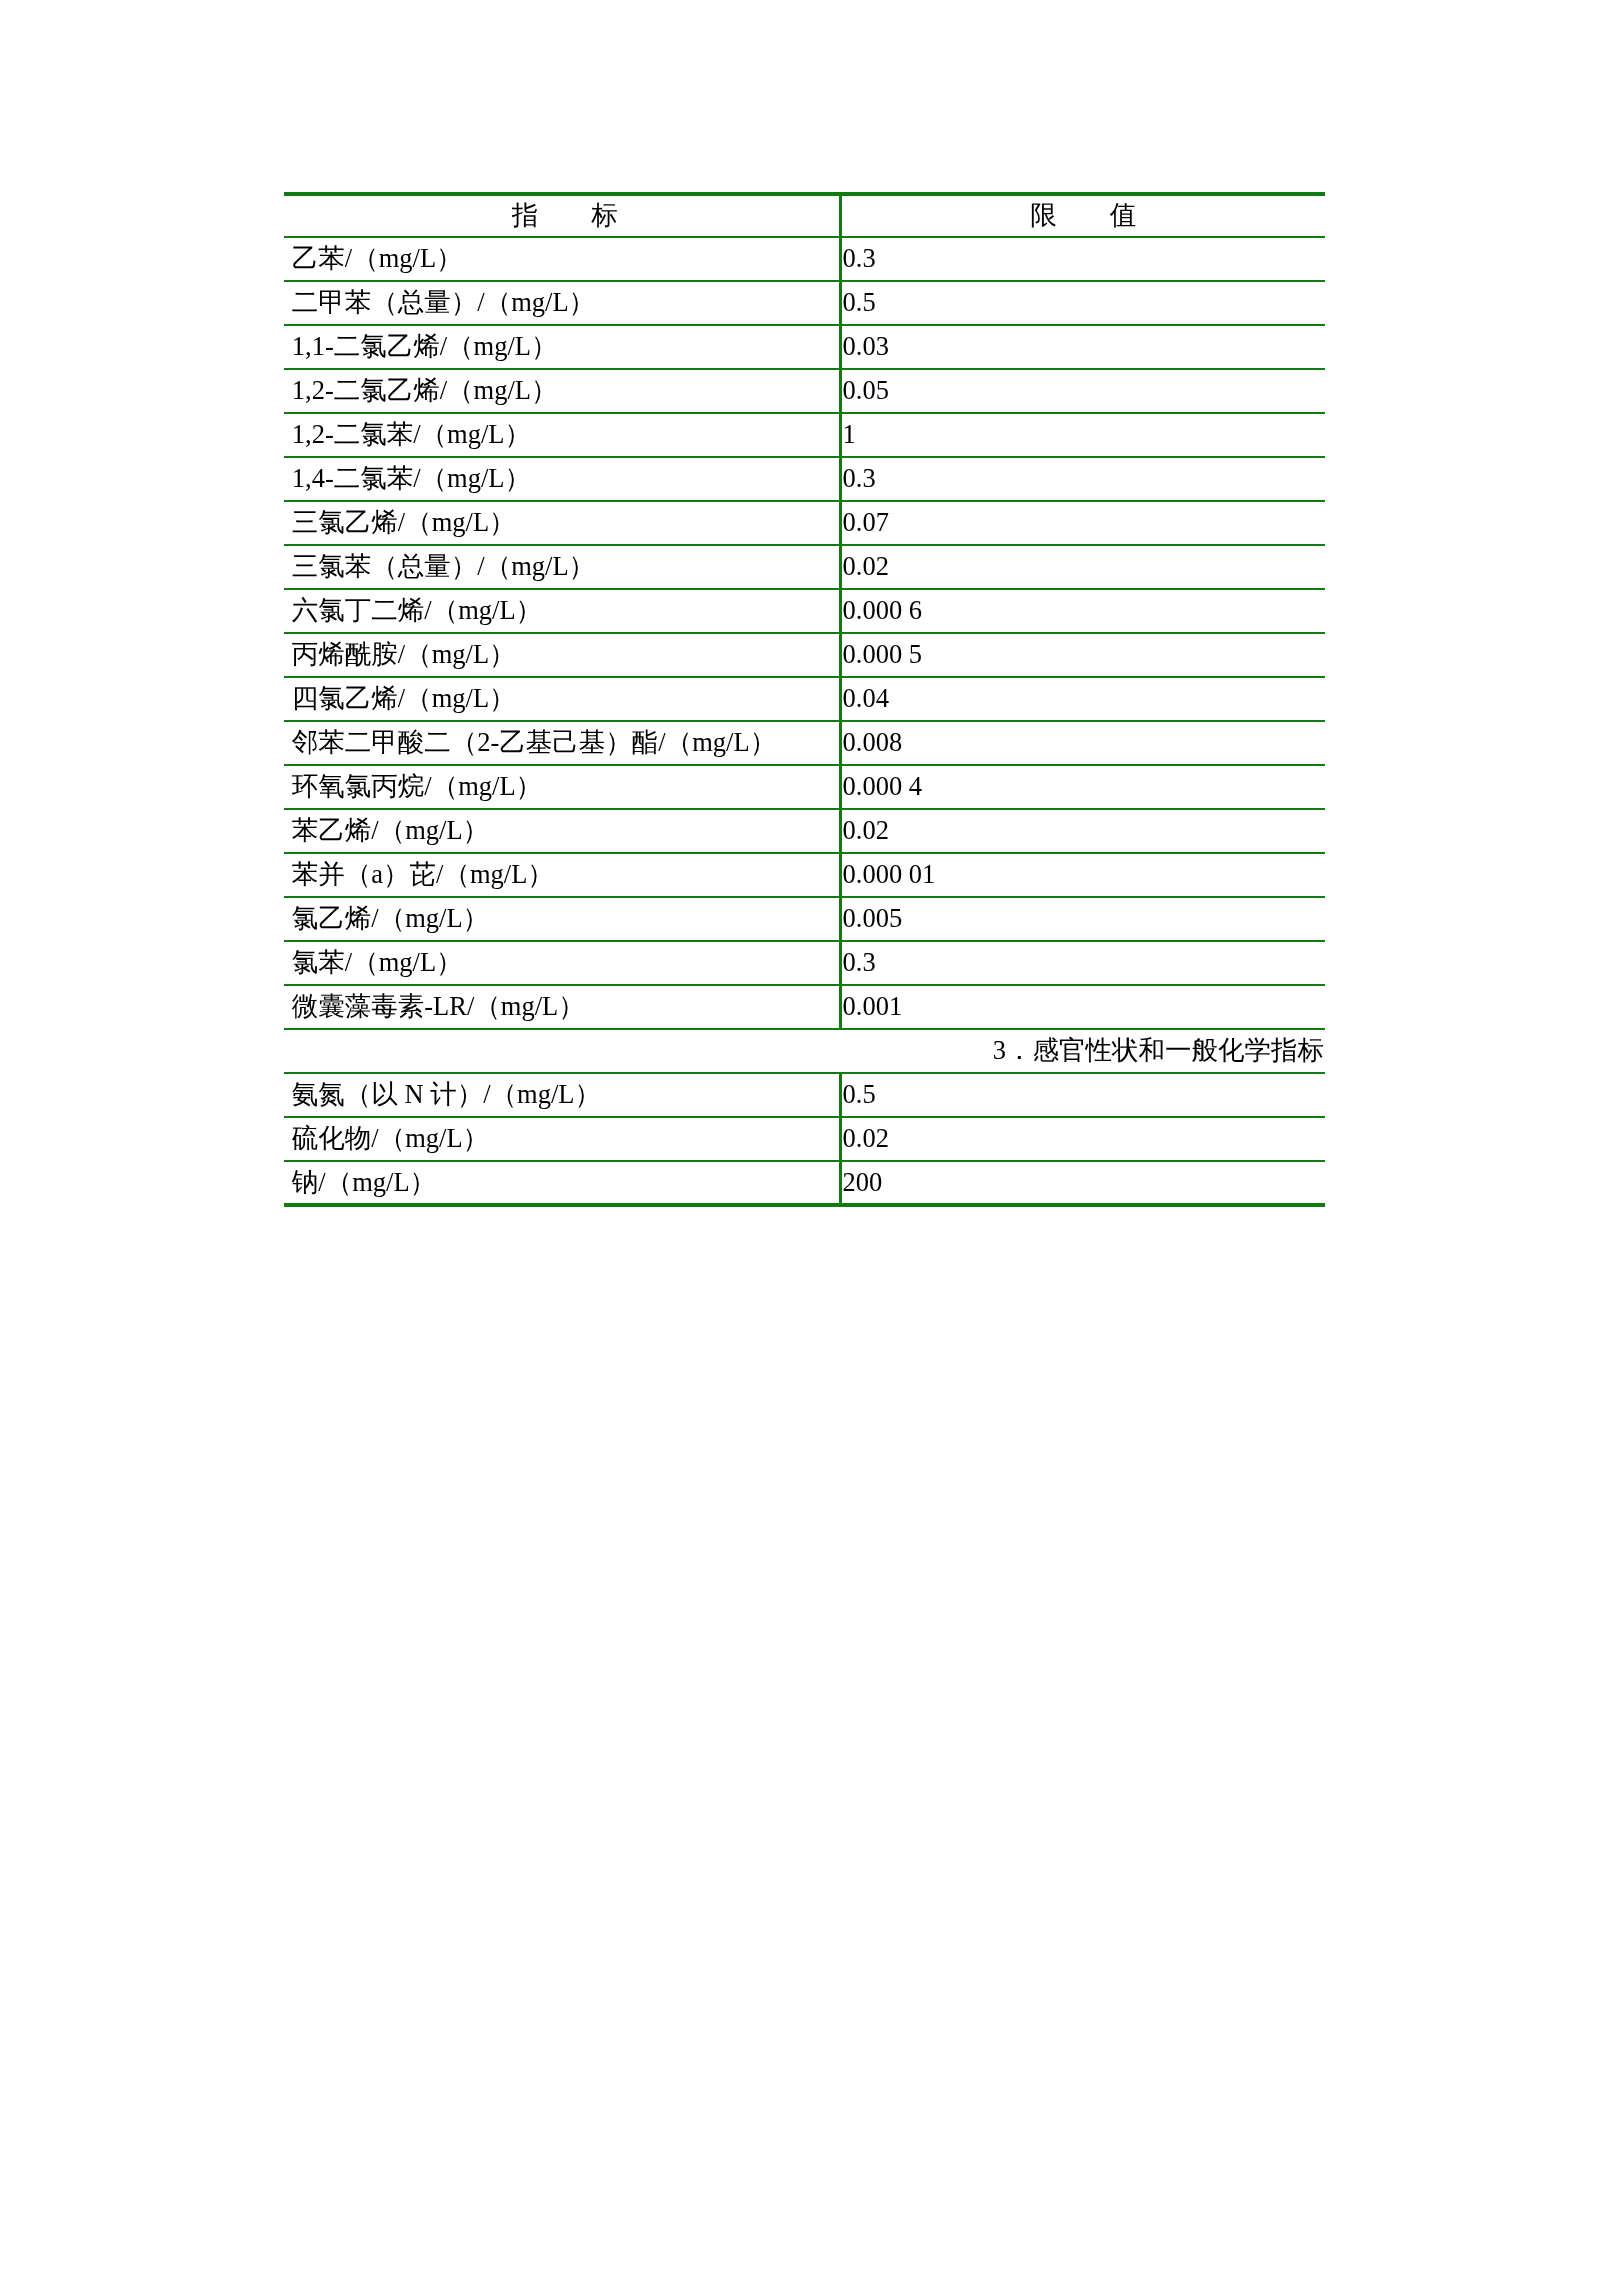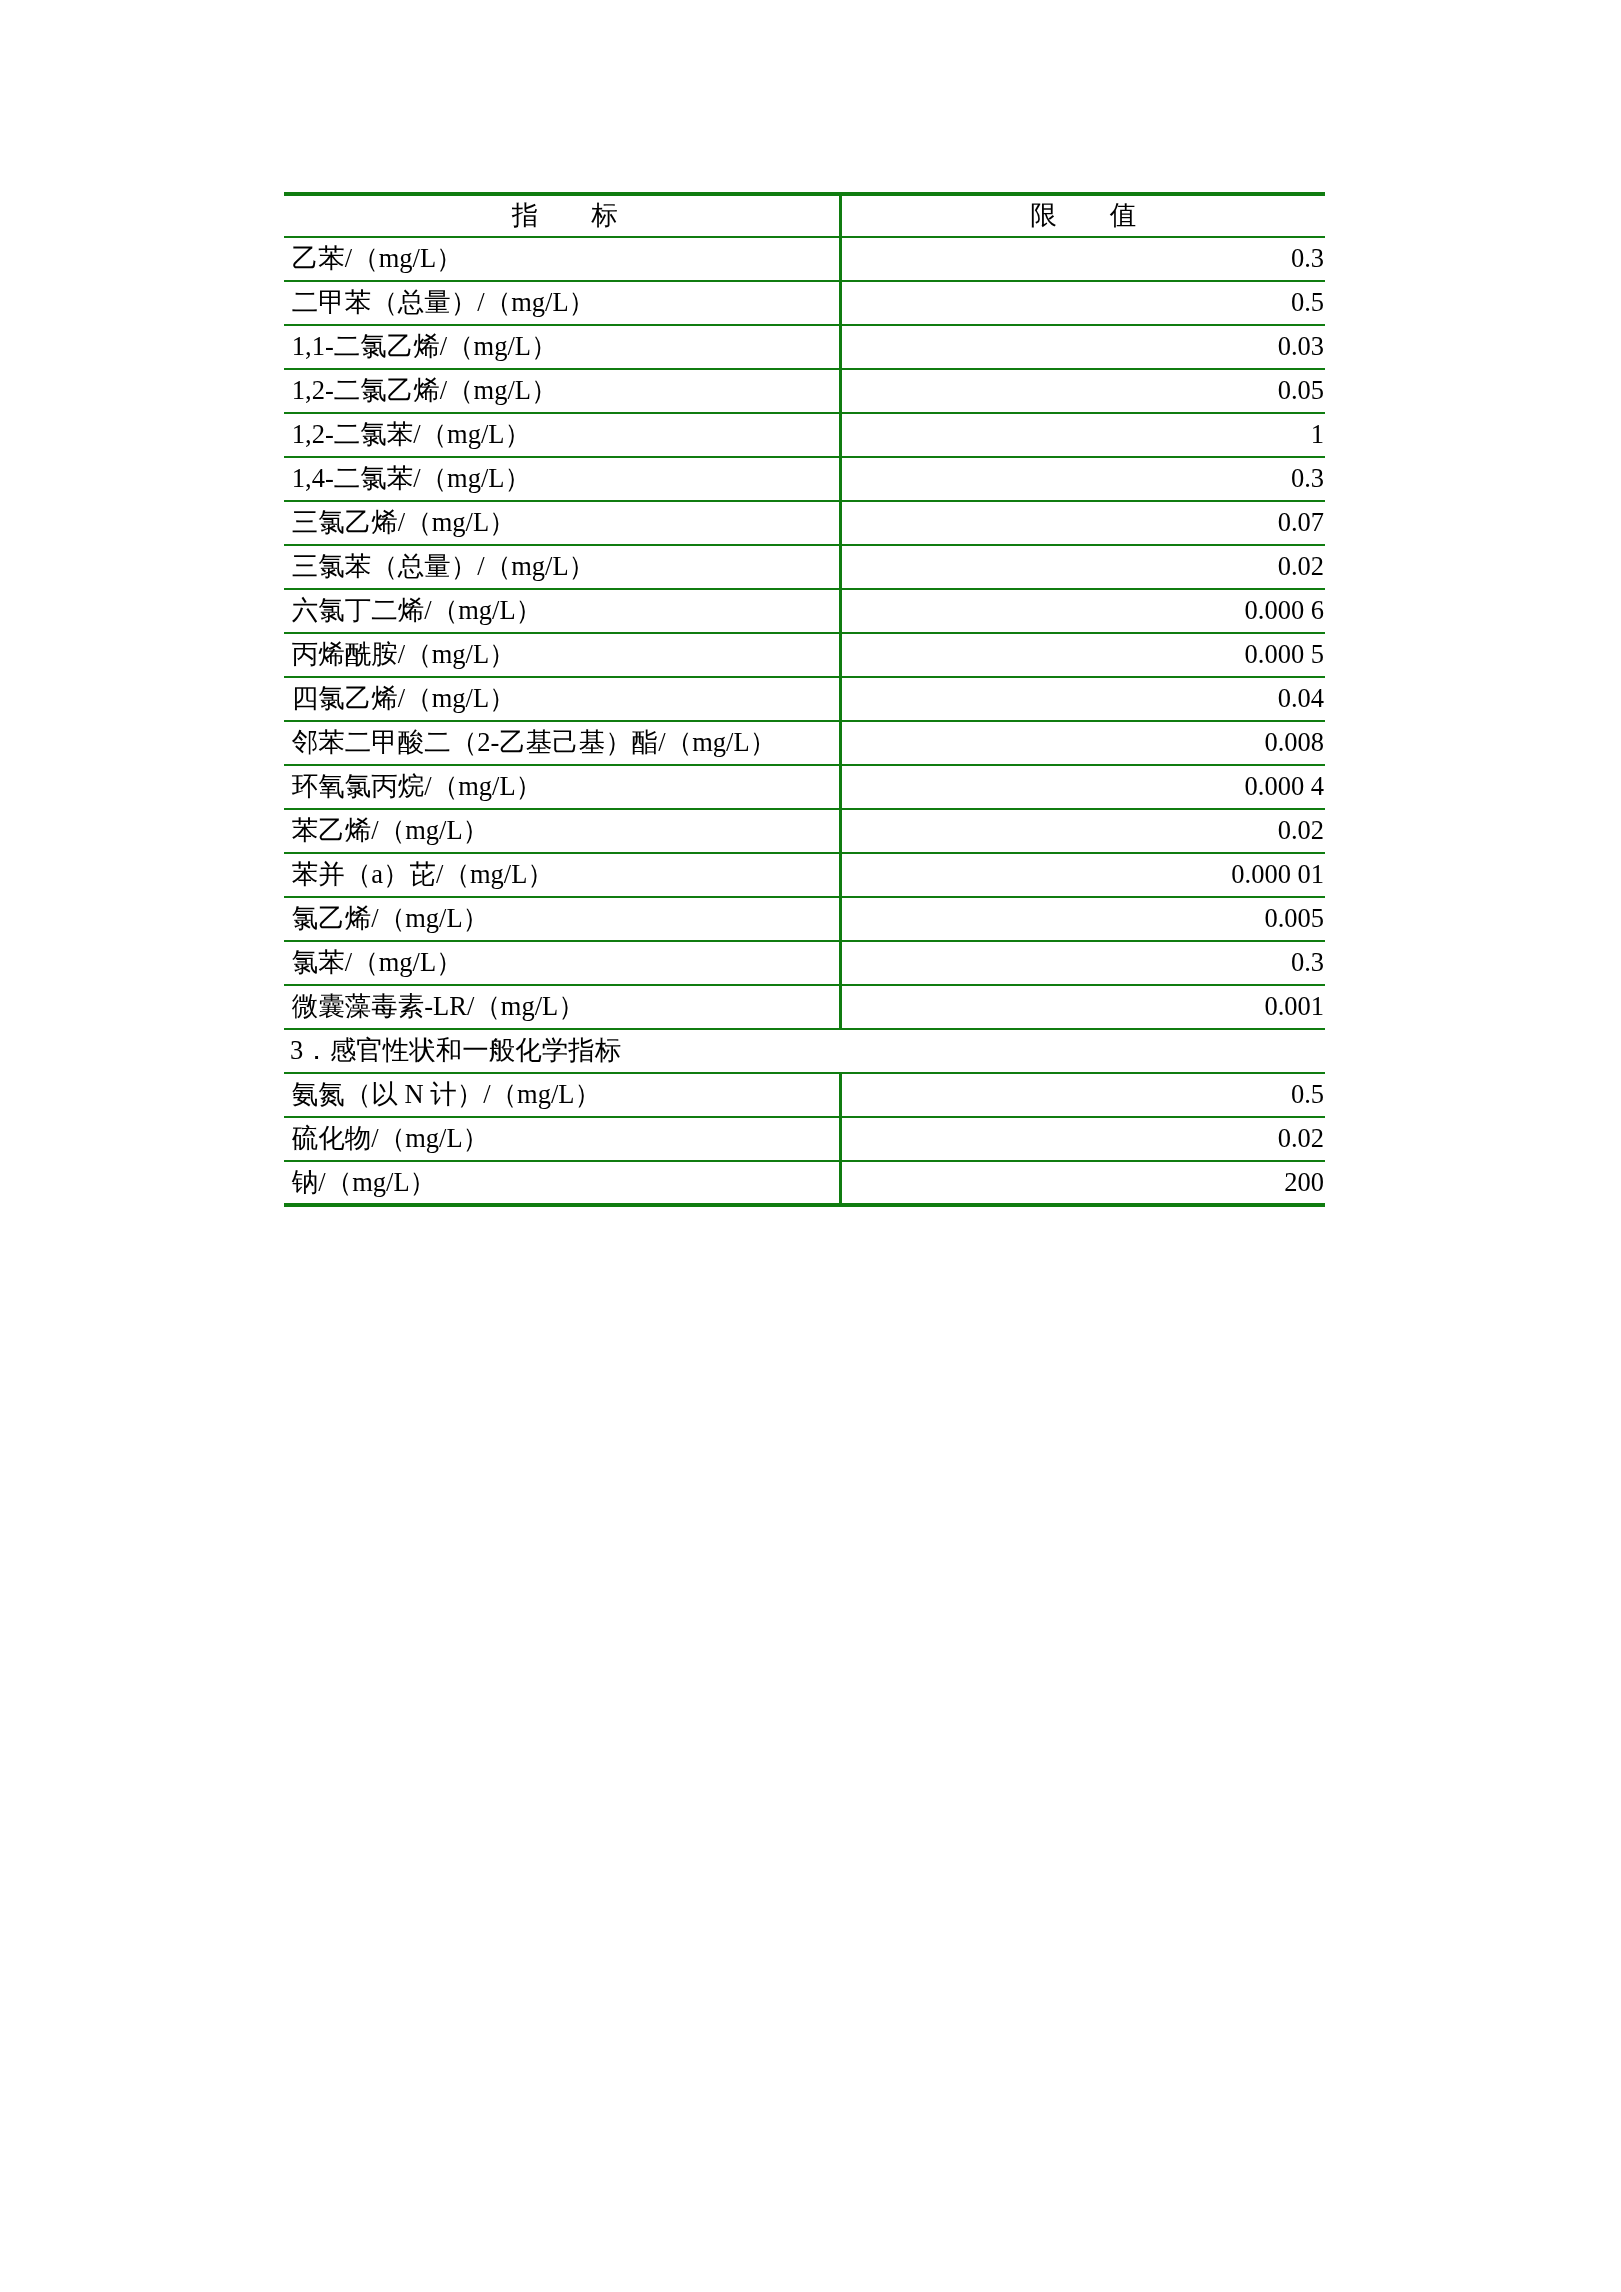--- a/index.html
+++ b/index.html
@@ -36,25 +36,25 @@
   }
   .doc-table thead th {
     border-top: 4.9px solid var(--green);
     border-bottom: 2.9px solid var(--green);
     height: 43px;
     text-align: center;
   }
   .doc-table td { height: 44px; }
 
   .cell-indicator { text-align: left; padding-left: 7.8px; }
-  .cell-limit     { text-align: right; }
+  .cell-limit     { text-align: left; }
   th.cell-limit, td.cell-limit { border-left: 3.9px solid var(--green); }
 
   tr.section-row td {
-    text-align: left;
+    text-align: right;
     padding-left: 5.9px;
     border-left: none;
     margin-left: 8px;
   }
   tr.last-row td { border-bottom: 4.9px solid var(--green); }
 </style>
 </head>
 <body>
 
 <div class="page">

